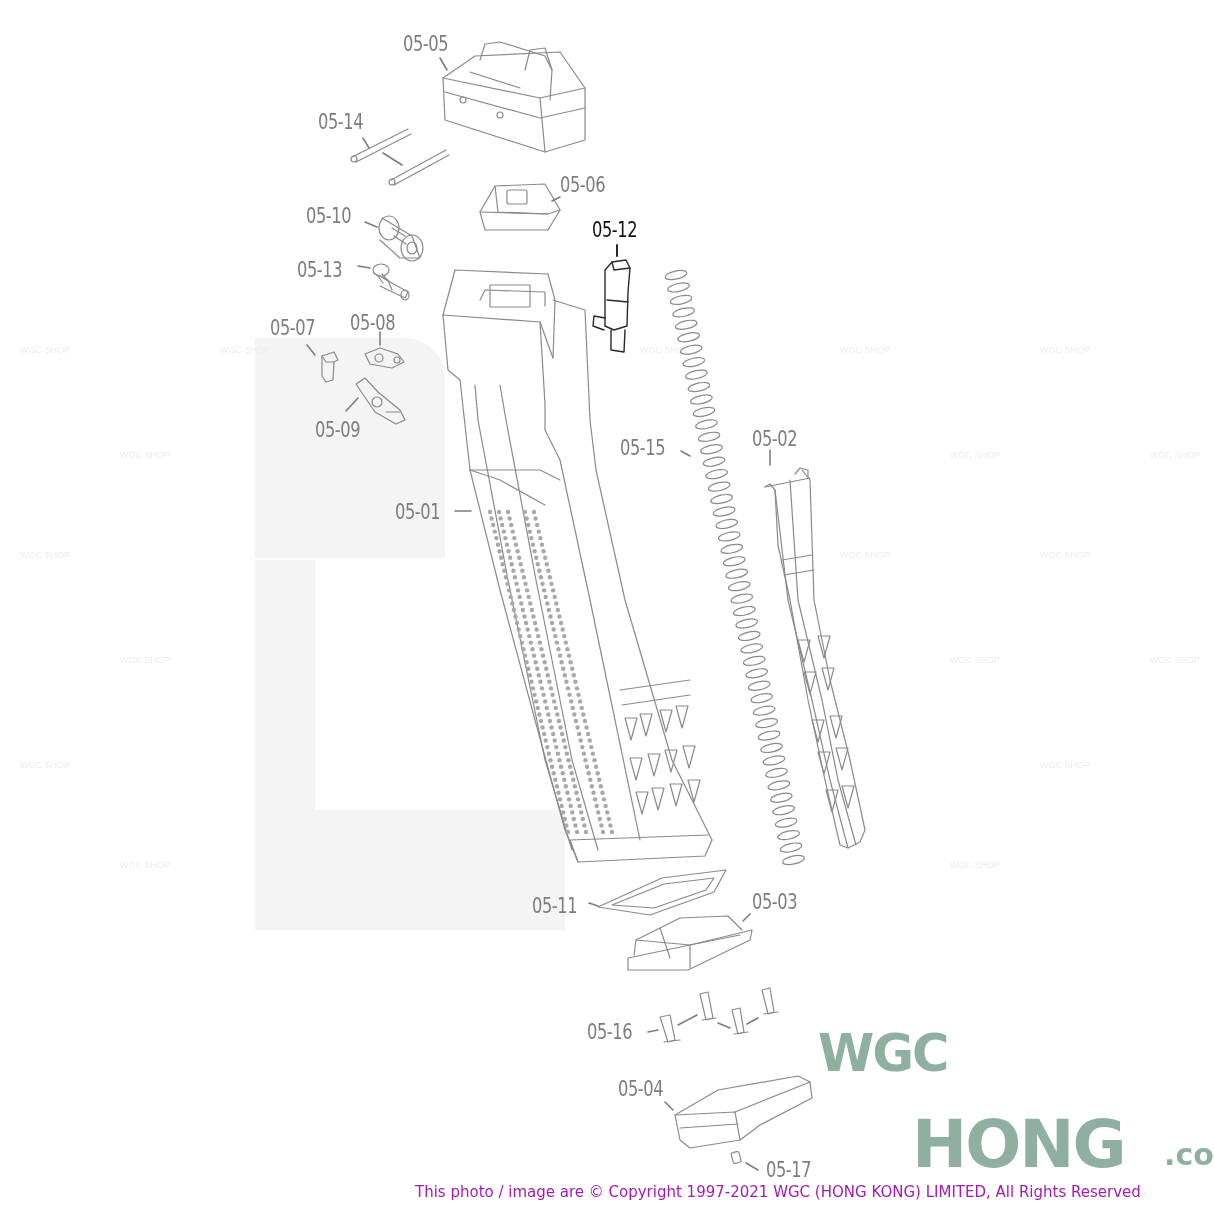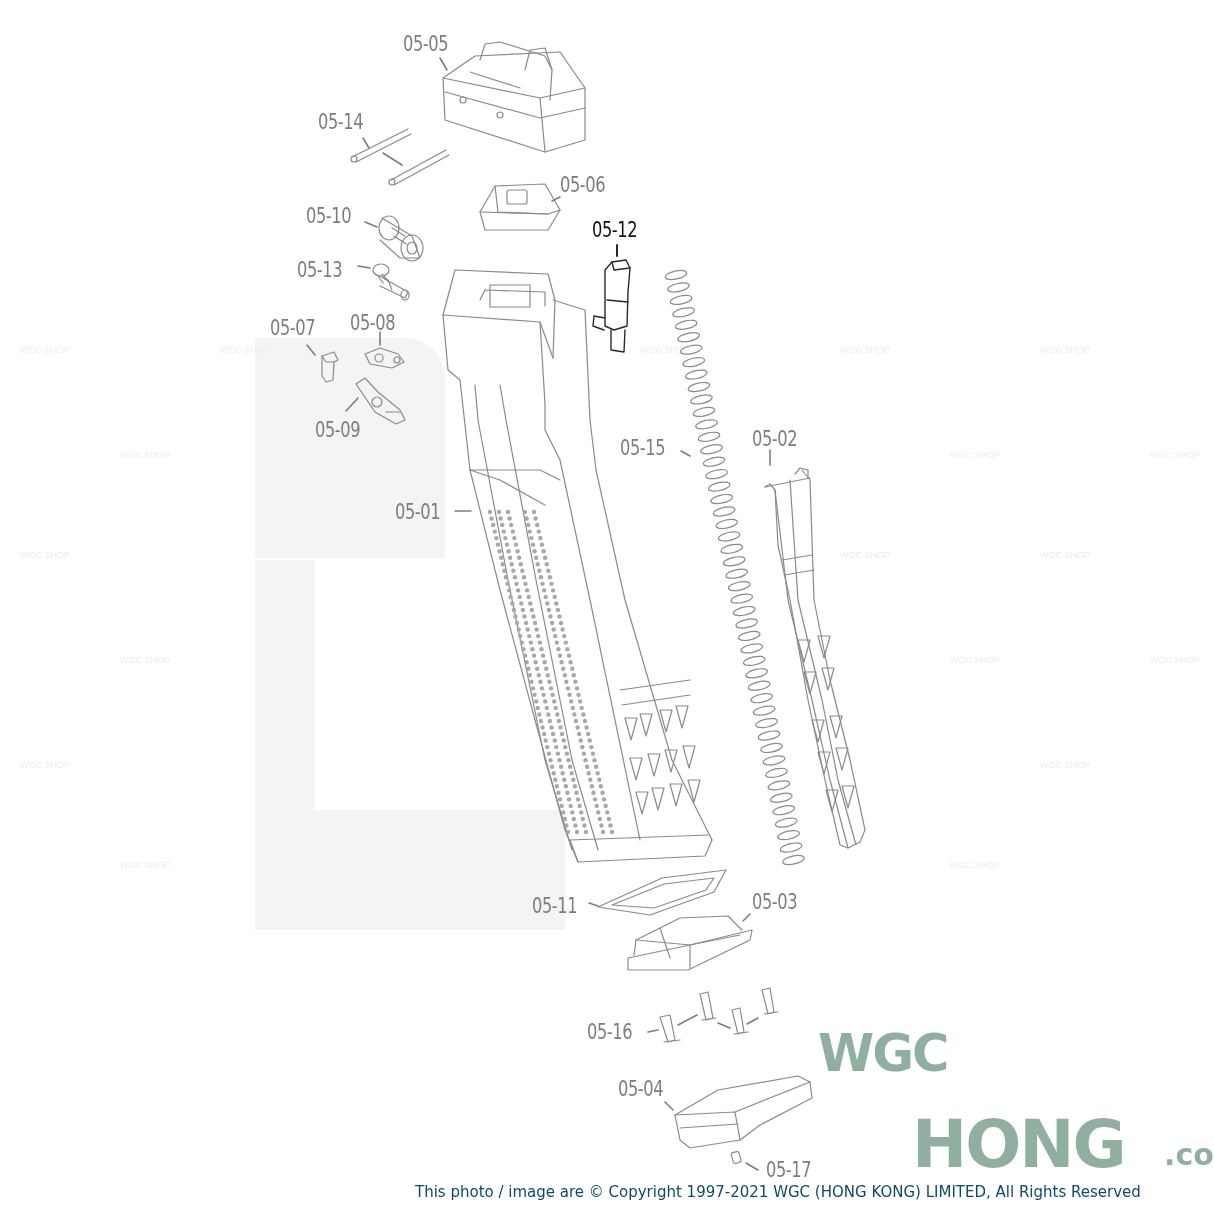--- a/index.html
+++ b/index.html
@@ -3,21 +3,21 @@
 <meta charset="utf-8">
 <style>
   html,body{margin:0;padding:0;background:#ffffff;}
   body{width:1214px;height:1214px;position:relative;overflow:hidden;font-family:"Liberation Sans","DejaVu Sans",sans-serif;}
   .bgmark{position:absolute;background:#f4f4f4;}
   svg.art{position:absolute;left:0;top:0;width:1214px;height:1214px;}
   .lbl{position:absolute;font-family:"DejaVu Sans Condensed","DejaVu Sans",sans-serif;font-size:21px;color:#7d7d7d;letter-spacing:-0.5px;white-space:nowrap;transform:scaleX(0.86);transform-origin:left top;}
   .lbl.hl{color:#111111;}
   .wm{position:absolute;font-size:9px;color:#ececec;white-space:nowrap;}
   .brand{position:absolute;color:#8fb0a0;font-family:"DejaVu Sans","Liberation Sans",sans-serif;font-weight:bold;letter-spacing:-2px;line-height:1;}
-  .copy{position:absolute;left:415px;top:1183px;font-size:15px;color:#0c4a6e;white-space:nowrap;font-family:"DejaVu Sans",sans-serif;}
+  .copy{position:absolute;left:415px;top:1183px;font-size:15px;color:#a21caf;white-space:nowrap;font-family:"DejaVu Sans",sans-serif;}
 </style>
 </head>
 <body>
 
 <div class="bgmark" style="left:255px;top:338px;width:190px;height:220px;border-radius:0 40px 0 0;"></div>
 <div class="bgmark" style="left:255px;top:810px;width:310px;height:120px;"></div>
 <div class="bgmark" style="left:255px;top:560px;width:60px;height:250px;"></div>
 
 <div class="wm" style="left:20px;top:345px;">WGC SHOP</div>
 <div class="wm" style="left:220px;top:345px;">WGC SHOP</div>

